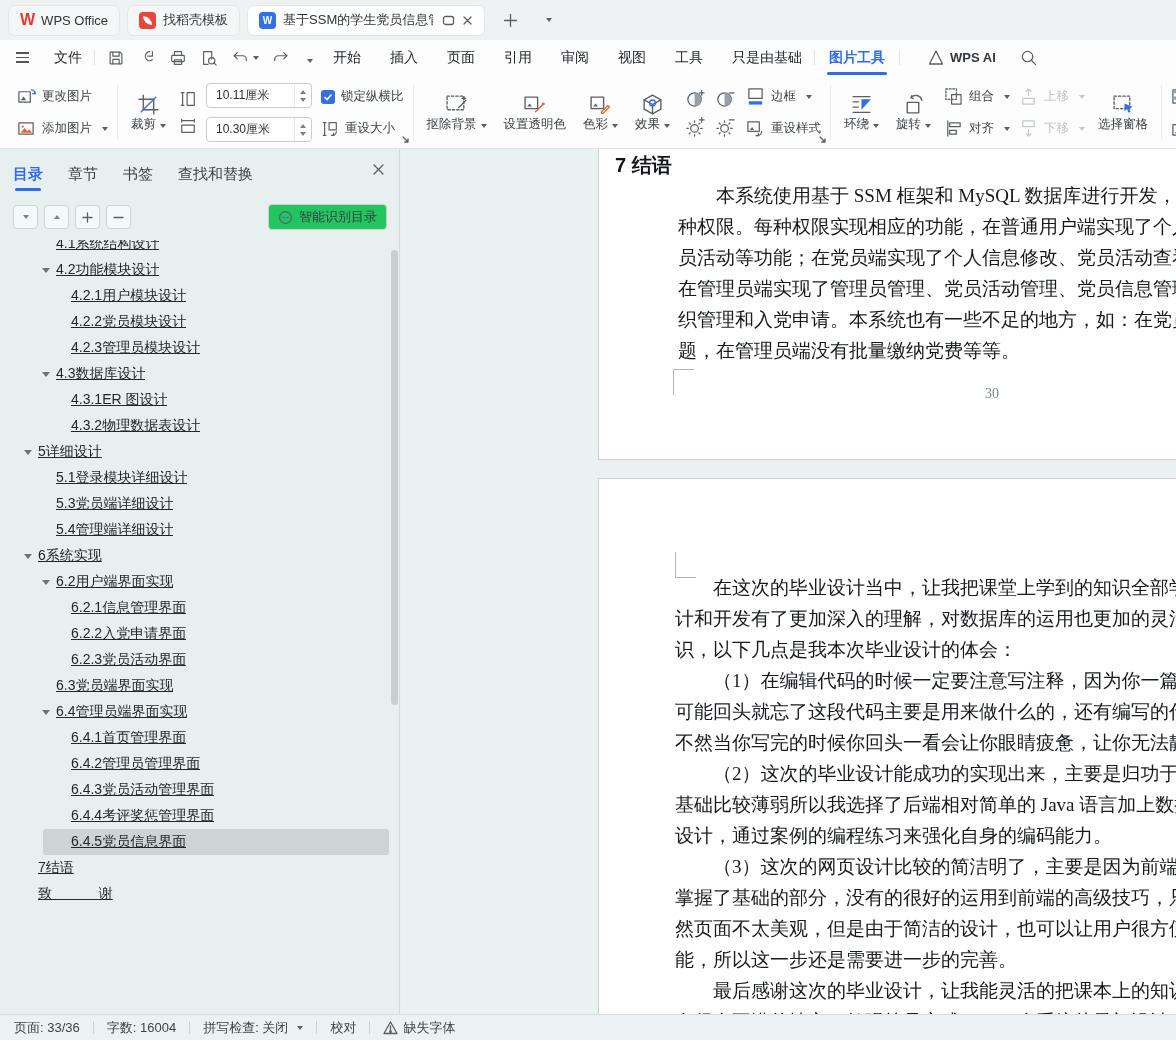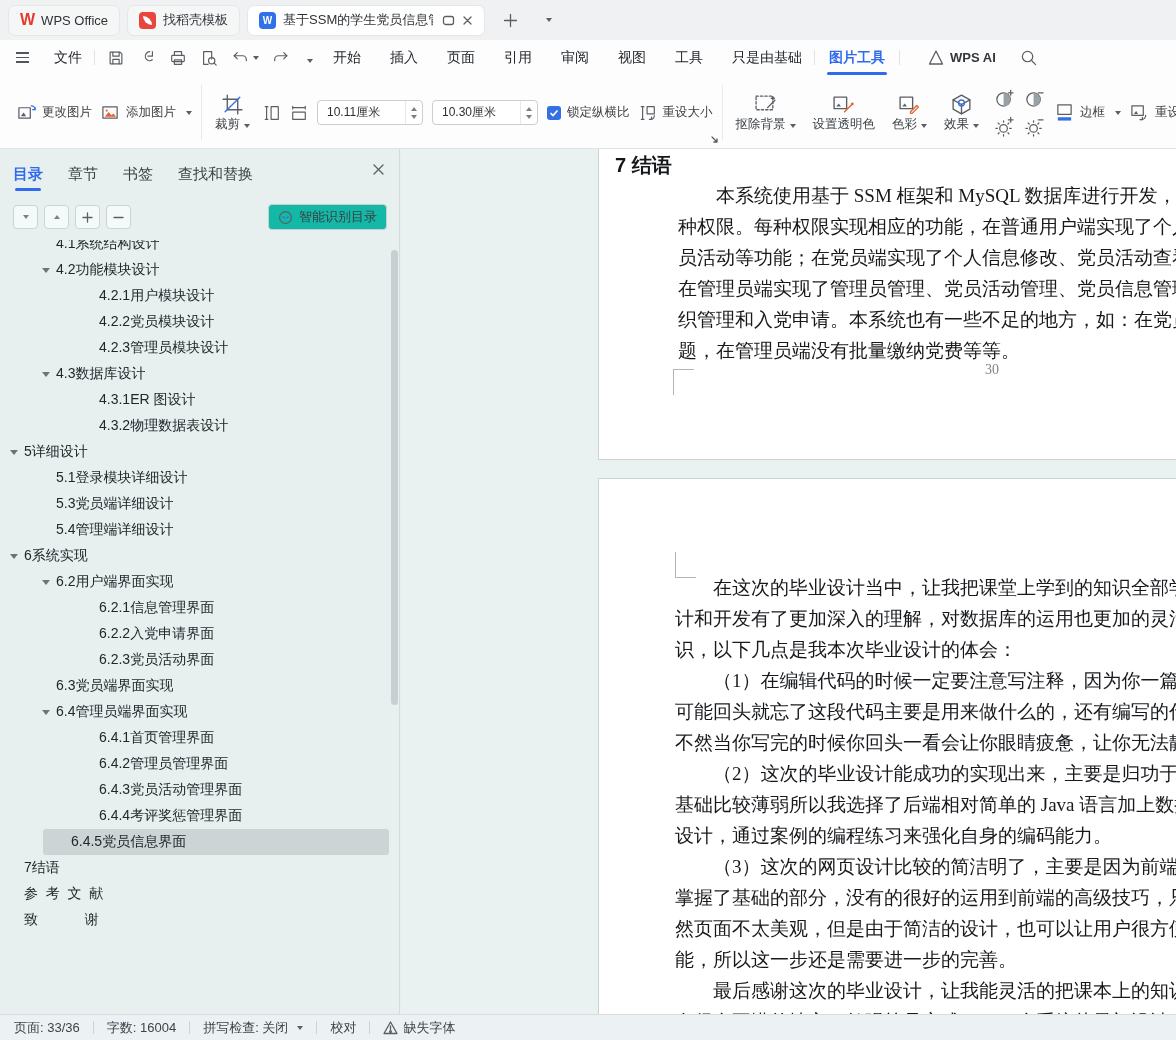--- a/index.html
+++ b/index.html
@@ -43,63 +43,63 @@
   .mtab-active { position:relative; color:#2f6bef; font-weight:bold; padding:8px 2px; white-space:nowrap; }
   .mtab-active::after { content:""; position:absolute; left:0; right:0; bottom:0; height:3px; border-radius:2px; background:#2f6bef; }
   .wpsai { display:flex; align-items:flex-end; gap:6px; margin-left:16px; font-size:13px; font-weight:bold; color:#33373c; }
   .searchbtn { margin-left:24px; }
 
   
   .ribbon { position:absolute; left:0; top:75px; right:0; height:74px; background:#fdfdfe; border-bottom:1px solid #dde3e4; display:flex; align-items:stretch; padding:5px 0 3px 8px; overflow:hidden; }
   .rgroup { display:flex; align-items:center; gap:9px; padding:0 9px; position:relative; flex:none; }
   .rdiv { width:1px; background:#e6eaeb; margin:5px 0; flex:none; }
   .bigbtn { display:flex; flex-direction:column; align-items:center; justify-content:center; font-size:12.5px; color:#3c4044; padding:1px 4px; }
-  .stackcol { display:flex; flex-direction:row; justify-content:center; gap:9px; }
+  .stackcol { display:flex; flex-direction:column; justify-content:center; gap:9px; }
   .srow { display:flex; align-items:center; gap:6px; font-size:12.5px; color:#3c4044; height:23px; }
   .grid2 { display:grid; grid-template-columns:24px 24px; grid-auto-rows:25px; gap:3px 6px; align-items:center; justify-items:center; }
   .spin { width:106px; height:25px; border:1px solid #c9cfd1; border-radius:4px; background:#fff; display:flex; align-items:center; overflow:hidden; }
   .spin input { border:none; outline:none; width:80px; font-size:12px; padding-left:9px; background:transparent; font-family:"Liberation Sans",sans-serif; color:#2b2f33; }
   .step { margin-left:auto; width:17px; align-self:stretch; border-left:1px solid #e4e8e9; display:flex; flex-direction:column; align-items:center; justify-content:center; gap:4px; }
   .cup { width:0; height:0; border-left:3px solid transparent; border-right:3px solid transparent; border-bottom:4px solid #7a8084; }
   .cdn { width:0; height:0; border-left:3px solid transparent; border-right:3px solid transparent; border-top:4px solid #7a8084; }
   .cb { width:14px; height:14px; background:#3470e4; border-radius:3px; display:flex; align-items:center; justify-content:center; flex:none; }
   .launch { position:absolute; right:3px; bottom:1px; }
 
   
   .sidebar { position:absolute; left:0; top:149px; width:400px; bottom:26px; background:#e7efef; border-right:1px solid #d3dbdb; }
   .sheader { position:absolute; top:10px; left:13px; right:12px; height:30px; display:flex; align-items:center; gap:25px; font-size:15px; color:#3c4145; }
   .stab { white-space:nowrap; }
   .stab.active { position:relative; color:#2f6bef; font-weight:bold; }
   .stab.active::after { content:""; position:absolute; left:2px; right:2px; bottom:-7px; height:3px; border-radius:2px; background:#2f6bef; }
   .sclose { position:absolute; right:14px; top:14px; }
   .stoolbar { position:absolute; top:55px; left:13px; right:12px; height:26px; display:flex; gap:6px; align-items:center; }
   .sqbtn { width:25px; height:24px; border:1px solid #ccd3d5; border-radius:4px; background:#f4f9f9; display:flex; align-items:center; justify-content:center; }
-  .smart { margin-left:auto; height:26px; border:1px solid #c7cfd1; border-radius:4px; padding:0 9px; display:flex; align-items:center; gap:6px; font-size:13px; color:#3a3f43; background:#14b8a6; }
+  .smart { margin-left:auto; height:26px; border:1px solid #c7cfd1; border-radius:4px; padding:0 9px; display:flex; align-items:center; gap:6px; font-size:13px; color:#3a3f43; background:#22c55e; }
   .toclist { position:absolute; top:91px; left:0; right:8px; bottom:0; overflow:hidden; }
   .tocinner { margin-top:-9px; }
-  .toc-item { height:26px; display:flex; align-items:center; font-size:14px; color:#23272b; position:relative; }
+  .toc-item { height:26px; display:flex; align-items:center; font-size:14px; color:#23272b; position:relative;text-decoration:underline; }
   .toc-item .tri { width:0; height:0; border-left:4px solid transparent; border-right:4px solid transparent; border-top:5px solid #6c7478; margin-right:6px; visibility:hidden; flex:none; }
   .toc-item.has-arrow .tri { visibility:visible; }
   .toc-label { white-space:pre; overflow:hidden; }
-  .lv1 { padding-left:10px; } .lv2 { padding-left:42px; } .lv3 { padding-left:85px; }
+  .lv1 { padding-left:24px; } .lv2 { padding-left:42px; } .lv3 { padding-left:57px; }
   .toc-item.selected { margin-left:43px; padding-left:14px; margin-right:2px; background:#ccd4d5; border-radius:3px; }
   .toc-item.gap { }
   .sscroll { position:absolute; right:1px; top:101px; width:7px; height:455px; background:#c6d0d2; border-radius:4px; }
 
   .canvas { position:absolute; left:401px; top:149px; right:0; bottom:26px; background:#e9f1f1; overflow:hidden; }
   .page { position:absolute; left:197px; width:860px; background:#fff; border:1px solid #ccd2d3; }
   .page1 { top:-20px; height:331px; }
   .page2 { top:329px; height:546px; }
   .doc-heading { position:absolute; top:22px; left:16px; font-size:20px; font-weight:bold; color:#141619; font-family:"Liberation Sans",sans-serif; white-space:pre; }
   .dtext { position:absolute; font-family:"Liberation Serif",serif; font-size:19px; color:#17191c; }
   .p1-text { top:50px; left:79px; right:20px; }
   .p2-text { top:93px; left:76px; right:20px; }
   .dline { height:31px; line-height:31px; white-space:pre; overflow:visible; }
   .dline.indent { text-indent:38px; }
-  .pagenum { position:absolute; top:232px; left:386px; font-family:"Liberation Serif",serif; font-size:14px; color:#7d868b; }
+  .pagenum { position:absolute; top:256px; left:386px; font-family:"Liberation Serif",serif; font-size:14px; color:#7d868b; }
   .mark1 { position:absolute; left:74px; top:239px; width:21px; height:26px; border-top:1px solid #aeb6b9; border-left:1px solid #aeb6b9; }
   .mark2 { position:absolute; left:76px; top:73px; width:21px; height:26px; border-bottom:1px solid #aeb6b9; border-left:1px solid #aeb6b9; }
 
   
   .statusbar { position:absolute; left:0; right:0; bottom:0; height:26px; background:#ecf1f3; border-top:1px solid #d8dee0; display:flex; align-items:center; padding-left:14px; font-size:13px; color:#3e4348; }
   .sb-item { display:flex; align-items:center; gap:5px; white-space:pre; }
   .sb-div { width:1px; height:13px; background:#ccd3d6; margin:0 13px; }
 </style>
 </head>
 <body>
@@ -671,24 +671,20 @@
     <span class="toc-label">6.4.4考评奖惩管理界面</span>
   </div>
         <div class="toc-item lv3 selected">
     <span class="tri"></span>
     <span class="toc-label">6.4.5党员信息界面</span>
   </div>
         <div class="toc-item lv1">
     <span class="tri"></span>
     <span class="toc-label">7结语</span>
   </div>
-        <div class="toc-item lv1">
-    <span class="tri"></span>
-    <span class="toc-label">参  考  文  献</span>
-  </div>
         <div class="toc-item lv1 gap">
     <span class="tri"></span>
     <span class="toc-label">致            谢</span>
   </div>
       </div>
   </div>
   <div class="sscroll"></div>
 </div>
 
 <div class="canvas">

